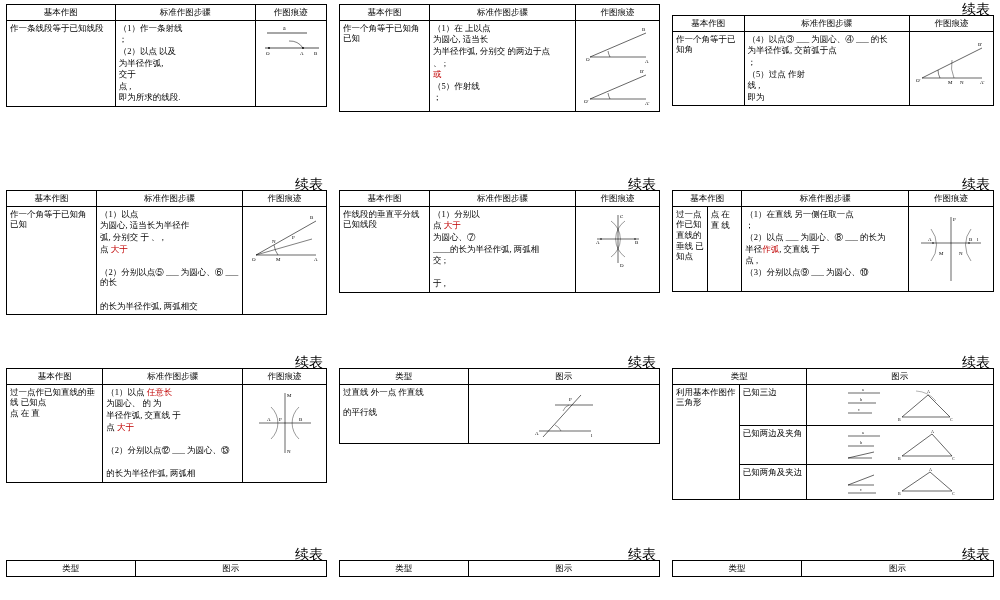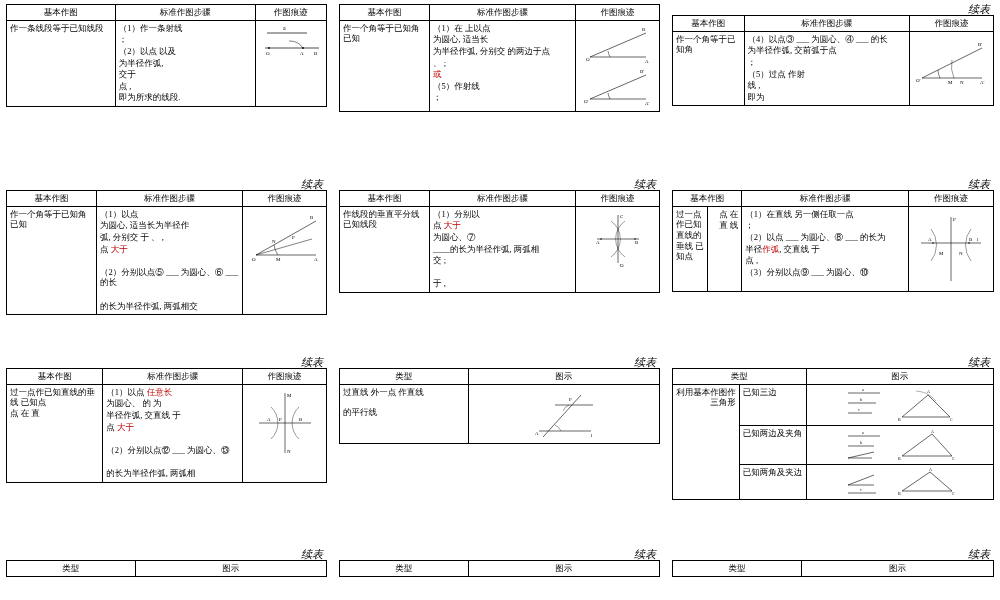--- a/index.html
+++ b/index.html
@@ -18,25 +18,24 @@
     width:1000px;height:600px;
   }
   .slide{
     position:relative;
     box-sizing:border-box;
     padding:4px 6px;
     overflow:hidden;
   }
   .cont-label{
     text-align:right;
-    font-size:11px;
+    font-size:14px;
     padding-right:4px;
     height:11px;
     line-height:11px;
-    font-style:italic;
   }
   .ctitle{
     text-align:center;
     font-size:11px;
     font-weight:bold;
     height:14px;
     line-height:14px;
   }
   table.t{
     border-collapse:collapse;
@@ -57,21 +56,21 @@
     padding:2px 1px;
   }
   .cellmid{vertical-align:middle;}
   .red{color:#c00000;}
   .steps p{margin:0 0 1px 0;}
   .fig{
     display:block;
     margin:0 auto;
   }
   .lbl{font-size:6px;font-family:"Liberation Serif",serif;}
-  .rowlab{text-align:right;vertical-align:middle;font-size:8.5px;}
+  .rowlab{text-align:left;vertical-align:middle;font-size:8.5px;}
   .figcell{text-align:center;padding:1px;}
   .hdr-row th{background:#fff;}
 </style>
 </head>
 <body>
 
 <div class="grid">
 
   <div class="slide">
     <table class="t">

